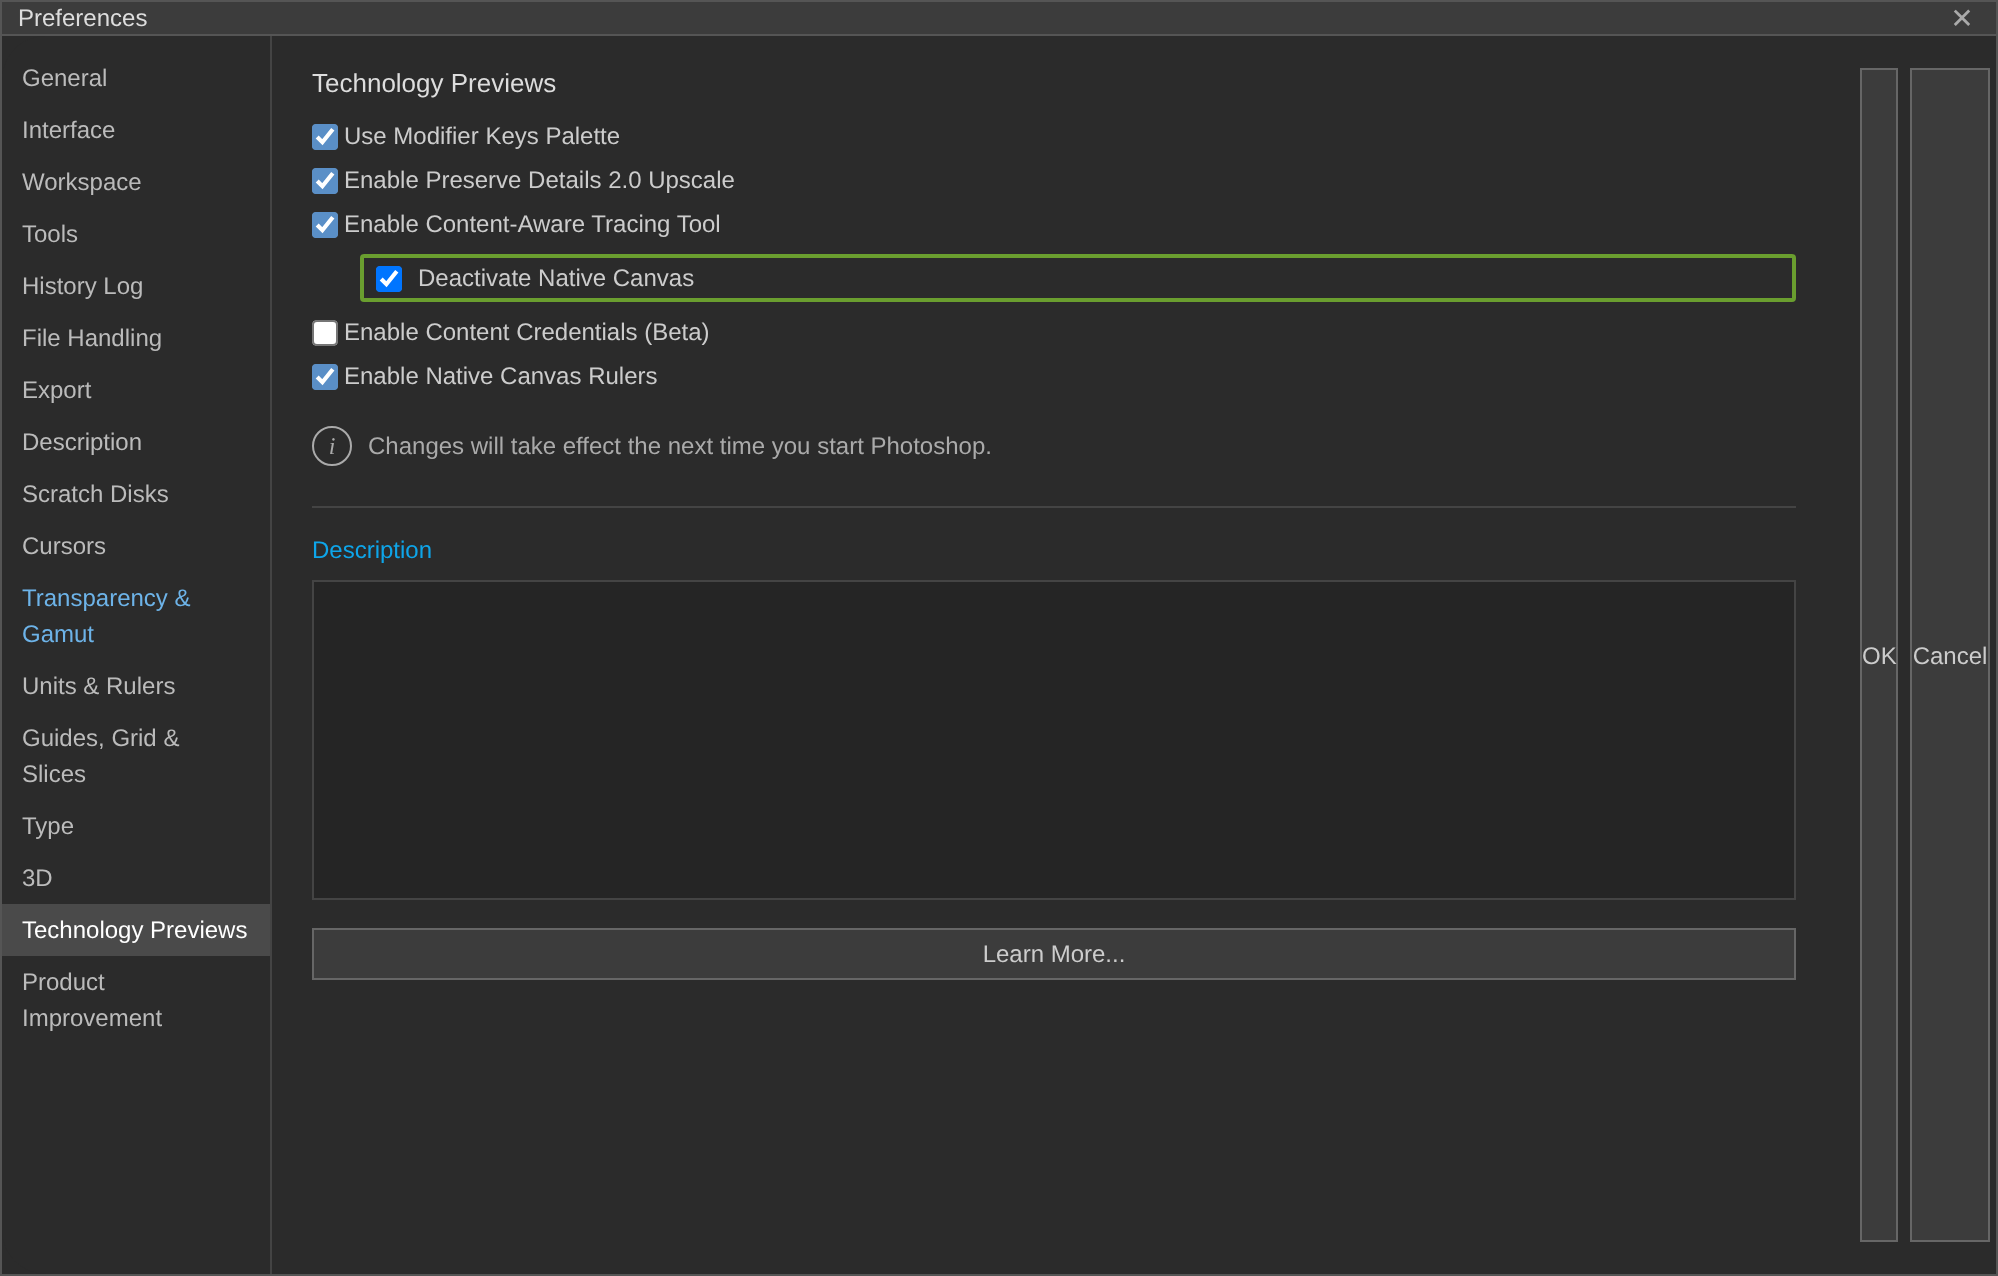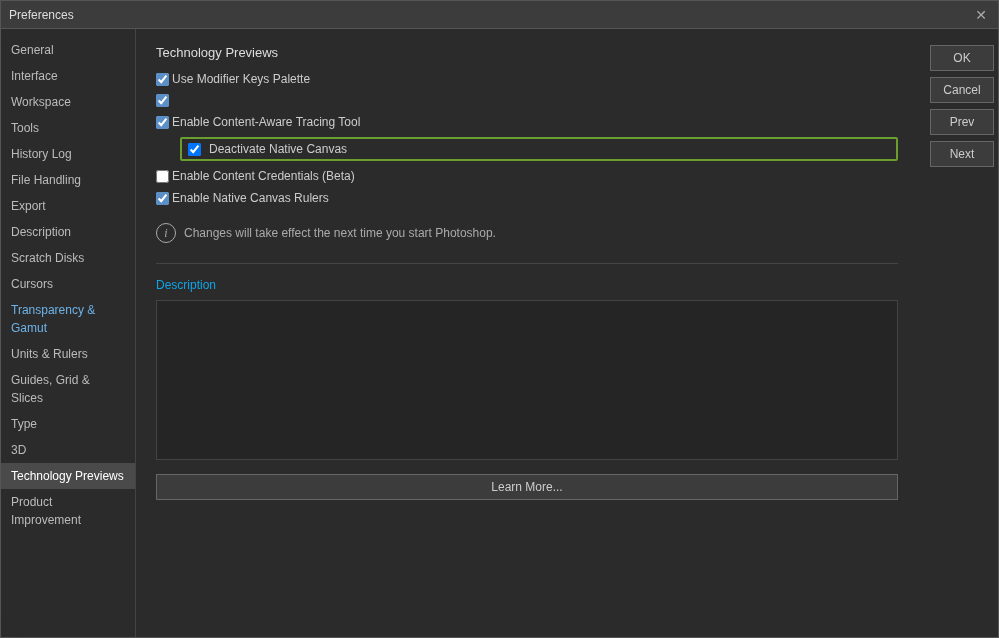--- a/index.html
+++ b/index.html
@@ -18,21 +18,21 @@
       width: 999px;
       height: 638px;
       background: #2b2b2b;
       border: 1px solid #555;
       display: flex;
       flex-direction: column;
       position: relative;
     }
     .title-bar {
       background: #3c3c3c;
-      height: 28px;
+      height: 17px;
       display: flex;
       align-items: center;
       justify-content: space-between;
       padding: 0 8px;
       border-bottom: 1px solid #555;
       flex-shrink: 0;
     }
     .title-bar-text {
       font-size: 12px;
       color: #ddd;
@@ -164,21 +164,21 @@
       margin-top: 14px;
       background: #3c3c3c;
       border: 1px solid #666;
       color: #ccc;
       padding: 5px 28px;
       cursor: pointer;
       font-size: 12px;
     }
     .right-buttons {
       display: flex;
-      flex-direction: column;
+      flex-direction: row;
       gap: 6px;
       padding: 16px 12px;
       width: 80px;
       flex-shrink: 0;
     }
     .action-btn {
       background: #3c3c3c;
       border: 1px solid #666;
       color: #ccc;
       padding: 5px 0;
@@ -218,20 +218,21 @@
       </div>
     <div class="main-content">
       <div class="section-title">Technology Previews</div>
 
       <div class="checkbox-row">
         <input type="checkbox" checked="" style="">
         <span class="checkbox-label">Use Modifier Keys Palette</span>
       </div>
       <div class="checkbox-row">
         <input type="checkbox" checked="" style="">
+        <span class="checkbox-label">Enable Preserve Details 2.0 Upscale</span>
       </div>
       <div class="checkbox-row">
         <input type="checkbox" checked="" style="">
         <span class="checkbox-label">Enable Content-Aware Tracing Tool</span>
       </div>
 
       <div class="highlighted-row">
         <input type="checkbox" checked="" style="">
         <span class="checkbox-label">Deactivate Native Canvas</span>
       </div>

